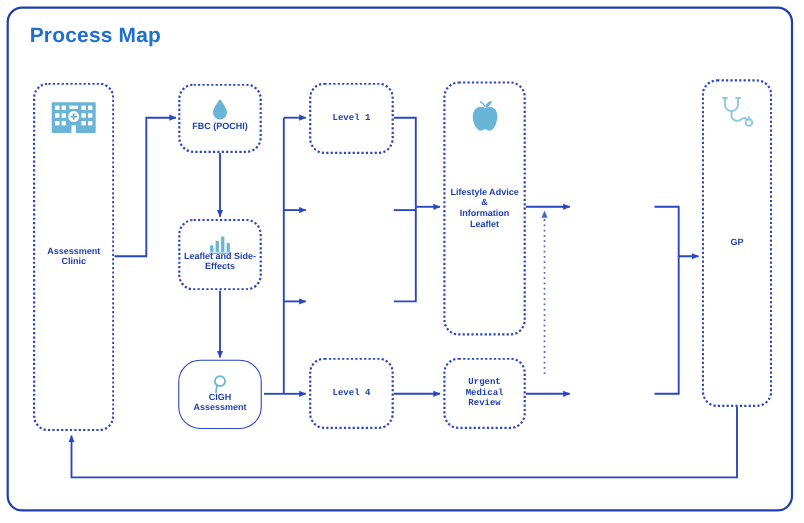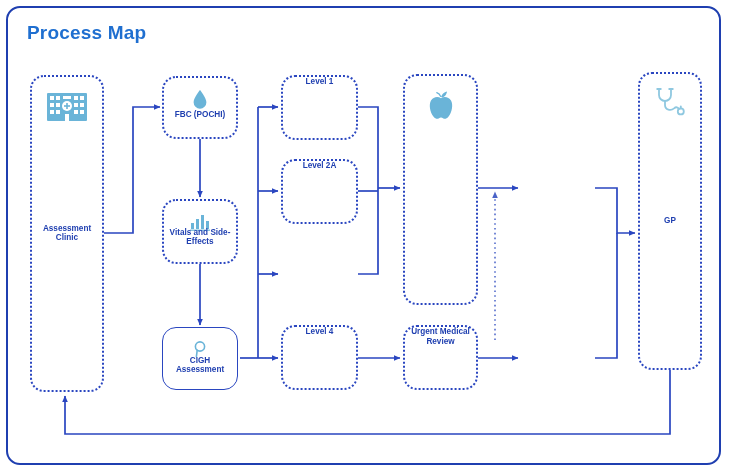--- a/index.html
+++ b/index.html
@@ -44,21 +44,21 @@
     color:#1f3fb0;font-weight:bold;line-height:1.18;text-align:center;
     font-size:8.2px;width:100%;padding:0 3px;box-sizing:border-box;
   }
 
   
   .lane{justify-content:flex-start;}
   .lane .ico{margin-top:10px;height:40px;}
   .lane .lbl{position:absolute;left:0;top:50%;transform:translateY(-50%);}
 
   
-  .small{justify-content:flex-start;}
+  .small{justify-content:center;font-family:Liberation Mono, monospace;}
 
   
   .med{justify-content:flex-start;}
   .med .ico{margin-top:8px;height:26px;}
   .med .lbl{position:absolute;left:0;top:50%;transform:translateY(-50%);}
 </style>
 </head>
 <body>
 
 <div id="stage">
@@ -161,53 +161,51 @@
       <svg width="20" height="17" viewBox="0 0 20 17" xmlns="http://www.w3.org/2000/svg">
         <g fill="#6ab4d8">
           <rect x="1" y="9" width="3" height="6"></rect>
           <rect x="6" y="5" width="3" height="10"></rect>
           <rect x="11" y="1" width="3" height="14"></rect>
           <rect x="16" y="7" width="3" height="8"></rect>
         </g>
         <rect x="0" y="15.6" width="20" height="1.2" fill="#6ab4d8"></rect>
       </svg>
     </span>
-    <span class="lbl" style="top:60%;">Vitals and Side-Effects</span>
-  </div>
-
-  <div class="node med solid" style="left:162px;top:327px;width:76px;height:63px;">
+    <span class="lbl" style="top:60%;">Leaflet and Side-Effects</span>
+  </div>
+
+  <div class="node med solid" style="left:162px;top:327px;width:76px;height:63px;border-radius:20px;">
     <span class="ico">
       <svg width="16" height="18" viewBox="0 0 16 18" xmlns="http://www.w3.org/2000/svg">
         <g fill="none" stroke="#6ab4d8" stroke-width="1.6">
           <circle cx="8" cy="6.5" r="4.6"></circle>
           <path d="M5.2 10.2 L4.4 16.6" stroke-linecap="round"></path>
         </g>
       </svg>
     </span>
     <span class="lbl" style="top:62%;">CIGH Assessment</span>
   </div>
 
   <div class="node small" style="left:281px;top:75px;width:77px;height:65px;">
     <span class="lbl">Level 1</span>
   </div>
-  <div class="node small" style="left:281px;top:159px;width:77px;height:65px;">
-    <span class="lbl">Level 2A</span>
-  </div>
   <div class="node small" style="left:281px;top:325px;width:77px;height:65px;">
     <span class="lbl">Level 4</span>
   </div>
 
   <div class="node lane" style="left:403px;top:74px;width:75px;height:231px;">
     <span class="ico">
       <svg width="28" height="30" viewBox="0 0 28 30" xmlns="http://www.w3.org/2000/svg">
         <path d="M14 6 C14 6 15.5 1.5 20 0.6 C20 0.6 19.6 5.2 15.4 6.6 z" fill="#6ab4d8"></path>
         <path d="M13.6 5.4 C13.6 5.4 12.6 2.6 9.8 1.6" stroke="#6ab4d8" stroke-width="1.3" fill="none" stroke-linecap="round"></path>
         <path d="M14 7.2 C10.6 5 6 6.2 4 9.6 C1.6 13.8 3 21.4 6.6 25.8 C8.6 28.2 10.6 28.2 12 27.2 C13.2 26.4 14.8 26.4 16 27.2 C17.4 28.2 19.4 28.2 21.4 25.8 C25 21.4 26.4 13.8 24 9.6 C22 6.2 17.4 5 14 7.2 z" fill="#6ab4d8"></path>
       </svg>
     </span>
+    <span class="lbl">Lifestyle Advice<br>&amp;<br>Information<br>Leaflet</span>
   </div>
 
 
   <div class="node lane" style="left:638px;top:72px;width:64px;height:298px;">
     <span class="ico">
       <svg width="34" height="34" viewBox="0 0 34 34" xmlns="http://www.w3.org/2000/svg">
         <g fill="none" stroke="#8fc8e0" stroke-width="1.8" stroke-linecap="round">
           <path d="M6 2 v6 a6 6 0 0 0 12 0 V2"></path>
           <path d="M4.2 2 h3.6"></path>
             <path d="M16.2 2 h3.6"></path>

